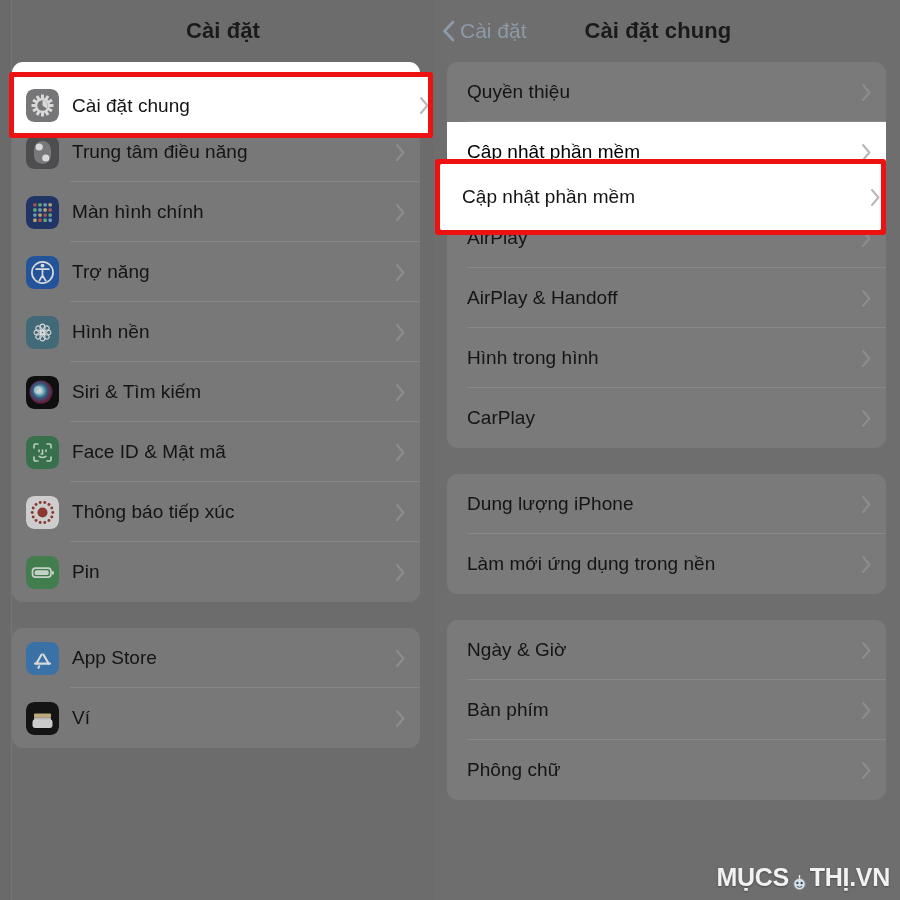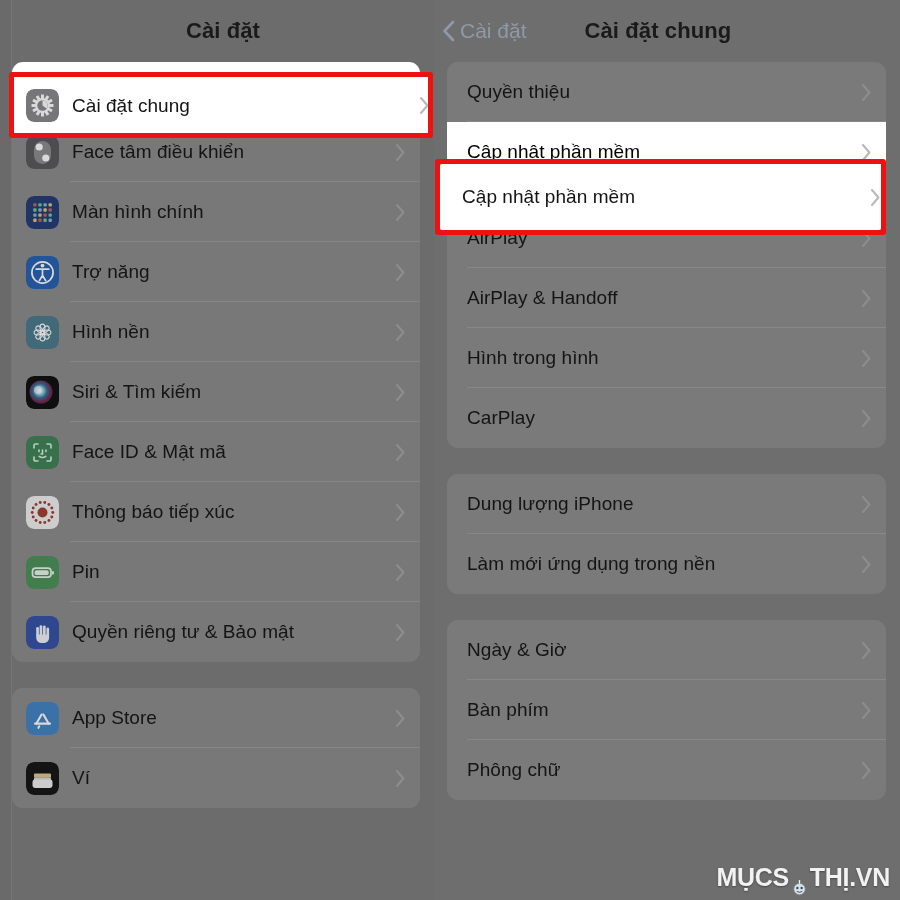--- a/index.html
+++ b/index.html
@@ -167,21 +167,21 @@
                        padding-left: 14px; }
   #sheetrow-software { left: 440px; top: 164px; width: 441px; height: 66px;
                        padding-left: 22px; }
 
   
   #watermark {
     position: absolute;
     right: 10px; bottom: 8px;
     z-index: 60;
     display: flex;
-    align-items: flex-end;
+    align-items: center;
     font-size: 25px;
     font-weight: bold;
     color: #f2f2f2;
     letter-spacing: -.3px;
     text-shadow: 0 1px 2px rgba(0,0,0,.35);
   }
   .wm-badge {
     display: inline-block;
     width: 19px; height: 19px;
     margin: 0 1px;
@@ -234,21 +234,21 @@
           </div>
           <div class="row">
             <span class="row-icon">
               <svg width="33" height="33" viewBox="0 0 33 33">
        <rect width="33" height="33" rx="8" fill="#5a5a5e"></rect>
                 <rect x="8" y="5" width="17" height="23" rx="8.5" fill="#8d8d91"></rect>
          <circle cx="13.2" cy="11" r="3.6" fill="#fff"></circle>
          <circle cx="19.8" cy="22" r="3.6" fill="#fff"></circle>
               </svg>
             </span>
-            <span class="row-label">Face tâm điều khiển</span>
+            <span class="row-label">Trung tâm điều năng</span>
             <svg class="row-chevron" viewBox="0 0 11 19">
               <path d="M2 2 L8.4 9.5 L2 17"></path>
             </svg>
             <div class="divider"></div>
           </div>
           <div class="row">
             <span class="row-icon">
               <svg width="33" height="33" viewBox="0 0 33 33">
        <rect width="33" height="33" rx="8" fill="#1d3f8f"></rect>
                 <rect x="7.2" y="7.2" width="3.4" height="3.4" rx="1" fill="#e05a5a"></rect>
@@ -388,38 +388,20 @@
                 <rect x="6.5" y="12.2" width="18.5" height="9" rx="3.1" fill="none" stroke="#e7f6ea" stroke-width="1.7"></rect>
          <rect x="8.7" y="14.3" width="14" height="4.8" rx="1.9" fill="#e7f6ea"></rect>
          <rect x="26" y="15" width="1.9" height="3.6" rx=".9" fill="#e7f6ea"></rect>
               </svg>
             </span>
             <span class="row-label">Pin</span>
             <svg class="row-chevron" viewBox="0 0 11 19">
               <path d="M2 2 L8.4 9.5 L2 17"></path>
             </svg>
             <div class="divider"></div>
-          </div>
-          <div class="row">
-            <span class="row-icon">
-              <svg width="33" height="33" viewBox="0 0 33 33">
-       <rect width="33" height="33" rx="8" fill="#2b54c8"></rect>
-                <g fill="#f0f2fa">
-          <rect x="10.2" y="11" width="2.7" height="9" rx="1.35"></rect>
-          <rect x="13.6" y="9.2" width="2.7" height="11" rx="1.35"></rect>
-          <rect x="17" y="9.6" width="2.7" height="10.4" rx="1.35"></rect>
-          <rect x="20.4" y="11.6" width="2.7" height="8.4" rx="1.35"></rect>
-          <path d="M10.2 18.5 h12.9 v3.2 a5.4,5.4 0 0,1 -5.4,5.4 h-2.1 a5.4,5.4 0 0,1 -5.4,-5.4 Z"></path>
-         </g>
-              </svg>
-            </span>
-            <span class="row-label">Quyền riêng tư &amp; Bảo mật</span>
-            <svg class="row-chevron" viewBox="0 0 11 19">
-              <path d="M2 2 L8.4 9.5 L2 17"></path>
-            </svg>
           </div>
         </div>
         <div class="gap"></div>
         <div class="card">
           <div class="row">
             <span class="row-icon">
               <svg width="33" height="33" viewBox="0 0 33 33">
        <rect width="33" height="33" rx="8" fill="#2f8ae0"></rect>
                 <g stroke="#fff" stroke-width="2.1" stroke-linecap="round" fill="none">
            <path d="M10.4 21.6 L15.6 12.5"></path>

